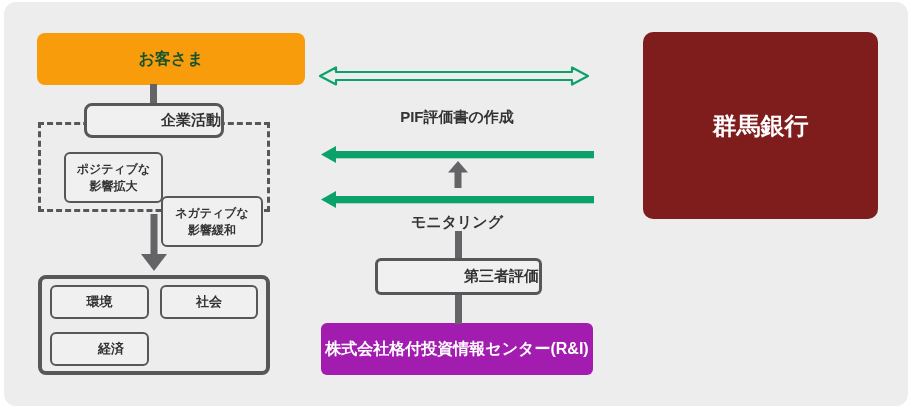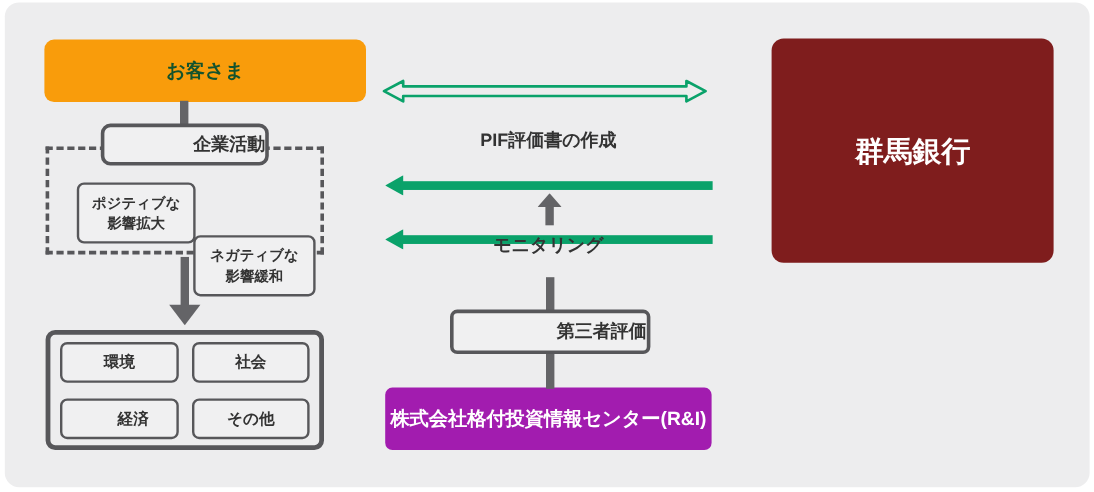--- a/index.html
+++ b/index.html
@@ -71,21 +71,21 @@
   .line-cust{left:150px;top:84px;height:20px;}
   .line-third{left:455px;top:231px;height:93px;z-index:2;}
 
   
   .flow-label{
     left:317px;width:280px;text-align:center;
     color:#333;font-weight:bold;font-size:15px;
   }
   .lbl-loan{top:41px;}
   .lbl-pif{top:108px;}
-  .lbl-mon{top:195px;}
+  .lbl-mon{top:213px;}
 
   .svg-abs{position:absolute;display:block;}
 </style>
 </head>
 <body>
 
 <div class="stage">
   <div class="panel"></div>
 
   <div class="abs flex-c box-customer">
@@ -117,23 +117,20 @@
   <div class="abs group-box"></div>
   <div class="abs flex-c box-cat cat-0">
     <span>環境</span>
   </div>
   <div class="abs flex-c box-cat cat-1">
     <span>社会</span>
   </div>
   <div class="abs flex-c box-cat cat-2">
     <span>経済</span>
   </div>
-  <div class="abs flex-c box-cat cat-3">
-    <span>その他</span>
-  </div>
 
 
   <svg class="svg-abs" style="left:318px;top:65px;" width="272" height="22" viewBox="0 0 272 22">
     <path d="M2,11 L18,2.5 L18,7 L254,7 L254,2.5 L270,11 L254,19.5 L254,15 L18,15 L18,19.5 Z" fill="none" stroke="#0AA26A" stroke-width="2.2" stroke-linejoin="round"></path>
   </svg>
 
   <div class="abs flow-label lbl-pif">PIF評価書の作成</div>
 
   <svg class="svg-abs" style="left:321px;top:146px;" width="273" height="17" viewBox="0 0 273 17">
     <polygon points="0,8.5 15,0 15,17" fill="#0AA26A"></polygon>

